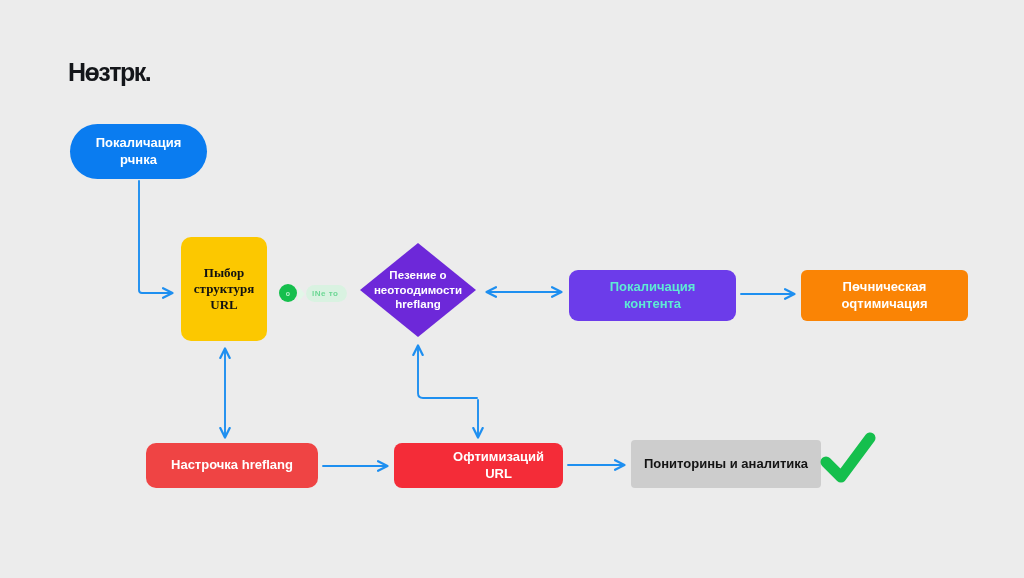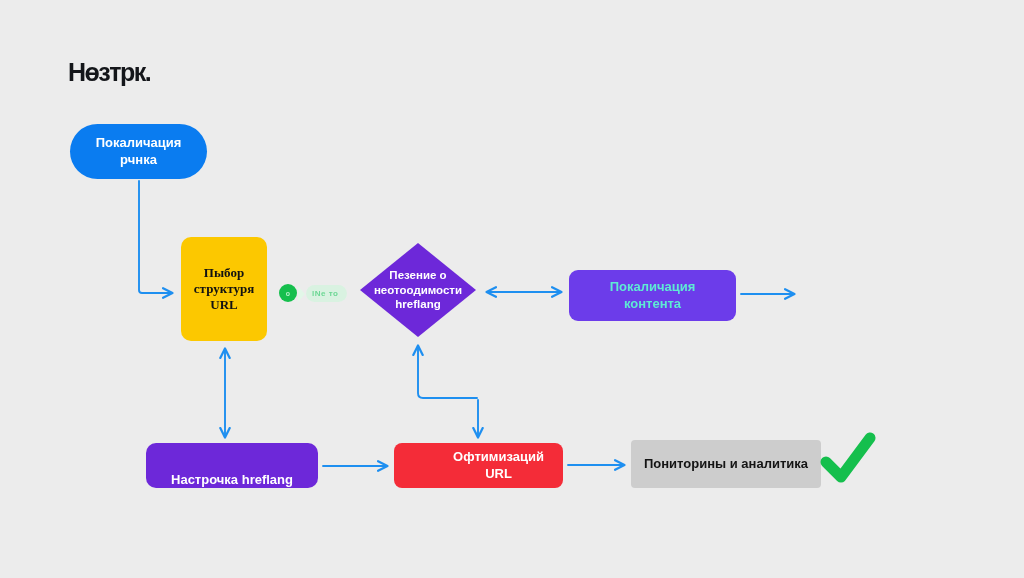--- a/index.html
+++ b/index.html
@@ -241,22 +241,28 @@
     </span>
   </div>
 
   <div class="node" id="node-localization" style="background: rgb(108, 60, 234); color: #5eead4;">
     <span>
       <span>Покаличация</span>
       <span>контента</span>
     </span>
   </div>
 
-
-  <div class="node" id="node-hreflang-setup" style="background: #6d28d9; color: rgb(255, 255, 255); align-items: flex-end;">
+  <div class="node" id="node-technical" style="background: rgb(250, 132, 5); color: rgb(255, 255, 255);">
+    <span>
+      <span>Пөчническая</span>
+      <span>оqтимичация</span>
+    </span>
+  </div>
+
+  <div class="node" id="node-hreflang-setup" style="background: #ef4444; color: rgb(255, 255, 255);">
     <span>Настрочка hreflang</span>
   </div>
 
   <div class="node" id="node-url-optimization" style="background: rgb(244, 44, 56); color: rgb(255, 255, 255); padding-left: 40px;">
     <span>Офтимизаций URL</span>
   </div>
 
   <div class="node" id="node-monitoring" style="background: rgb(205, 205, 205); color: rgb(20, 20, 20);">
     <span>Пониторины и аналитика</span>
   </div>

